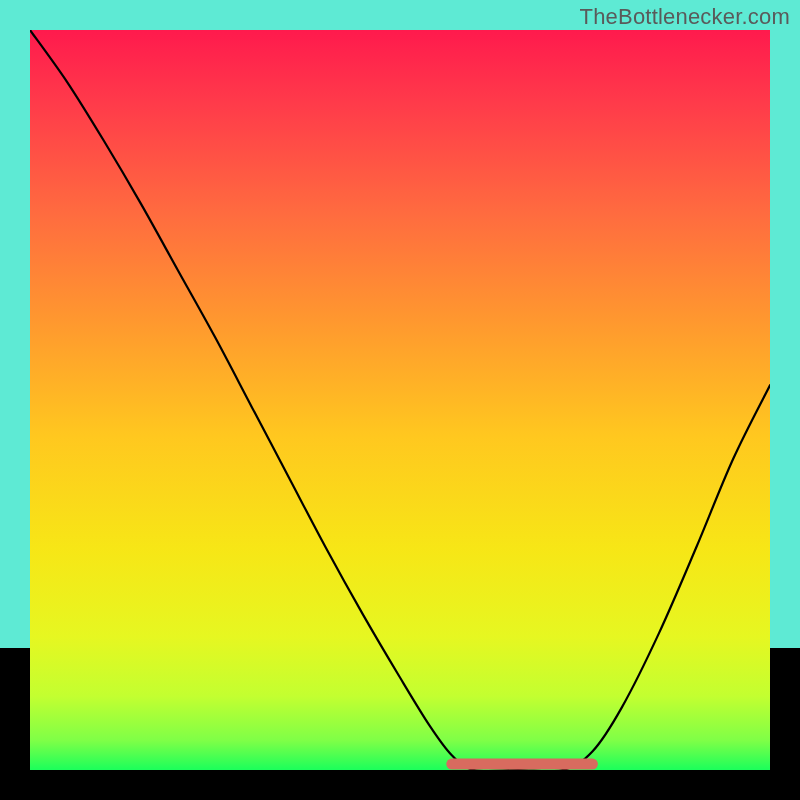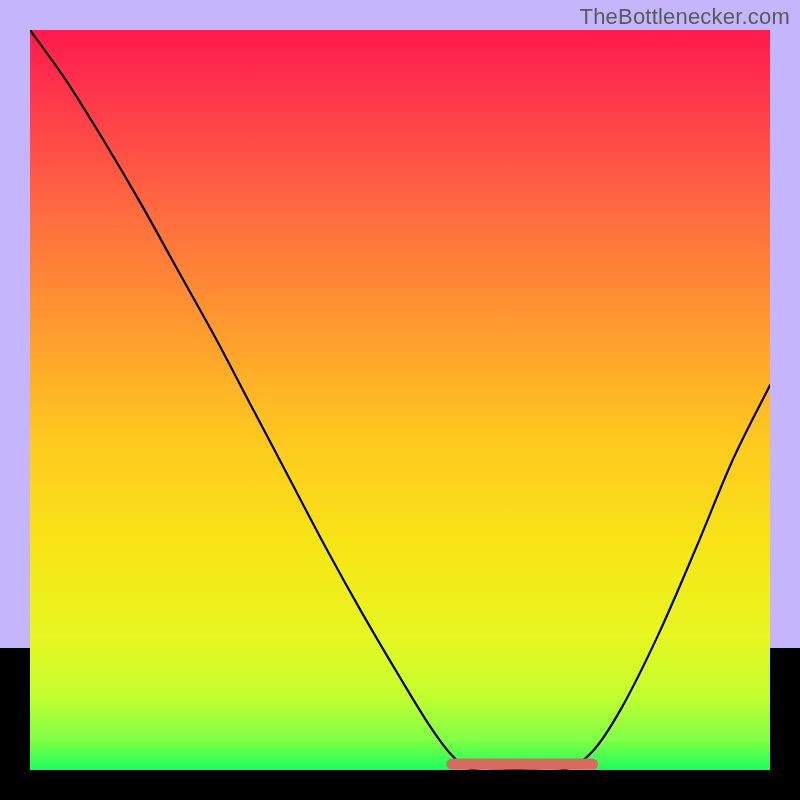--- a/index.html
+++ b/index.html
@@ -8,21 +8,21 @@
     width: 800px;
     height: 800px;
     background: #000;
     overflow: hidden;
     font-family: Arial, Helvetica, sans-serif;
   }
   .frame {
     position: relative;
     width: 800px;
     height: 648px;
-    background: #c4b5fd;
+    background: #5eead4;
   }
   .watermark {
     position: absolute;
     top: 4px;
     right: 10px;
     font-size: 22px;
     font-weight: 500;
     color: #5a5a5a;
     letter-spacing: 0.2px;
     z-index: 10;

